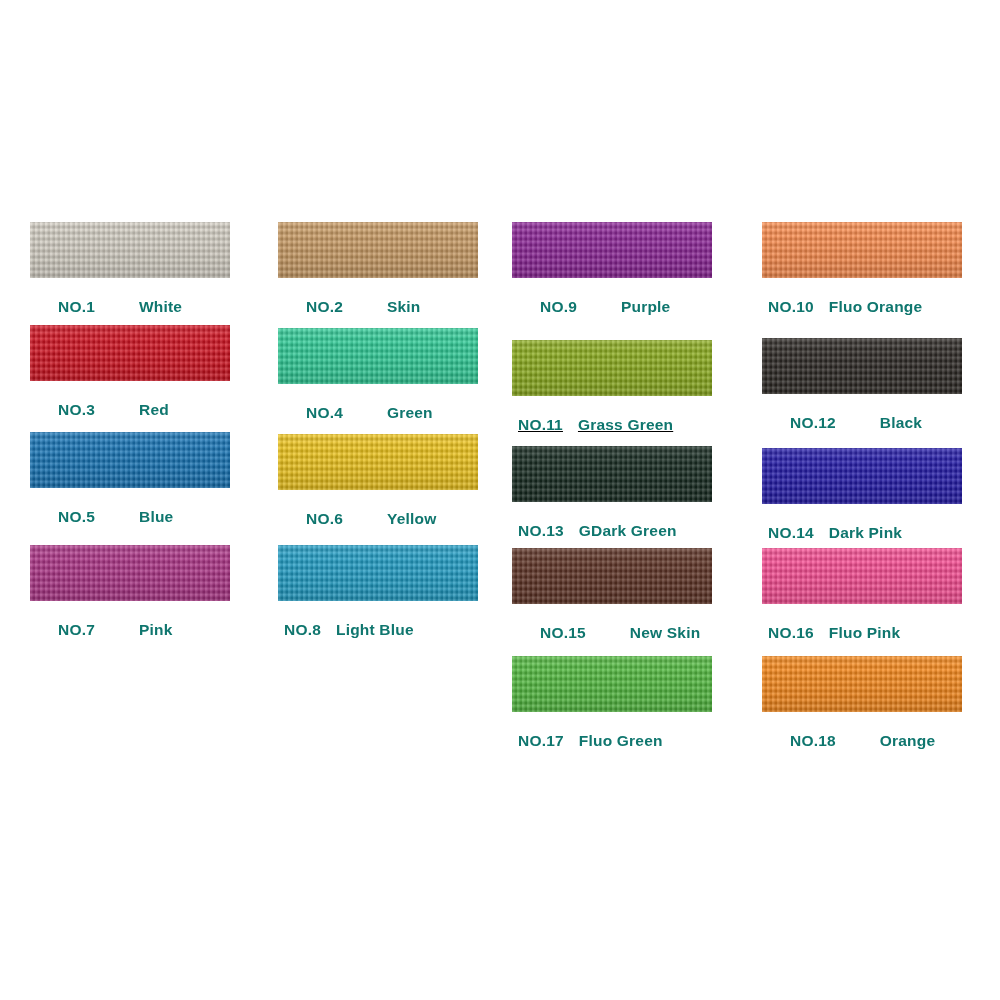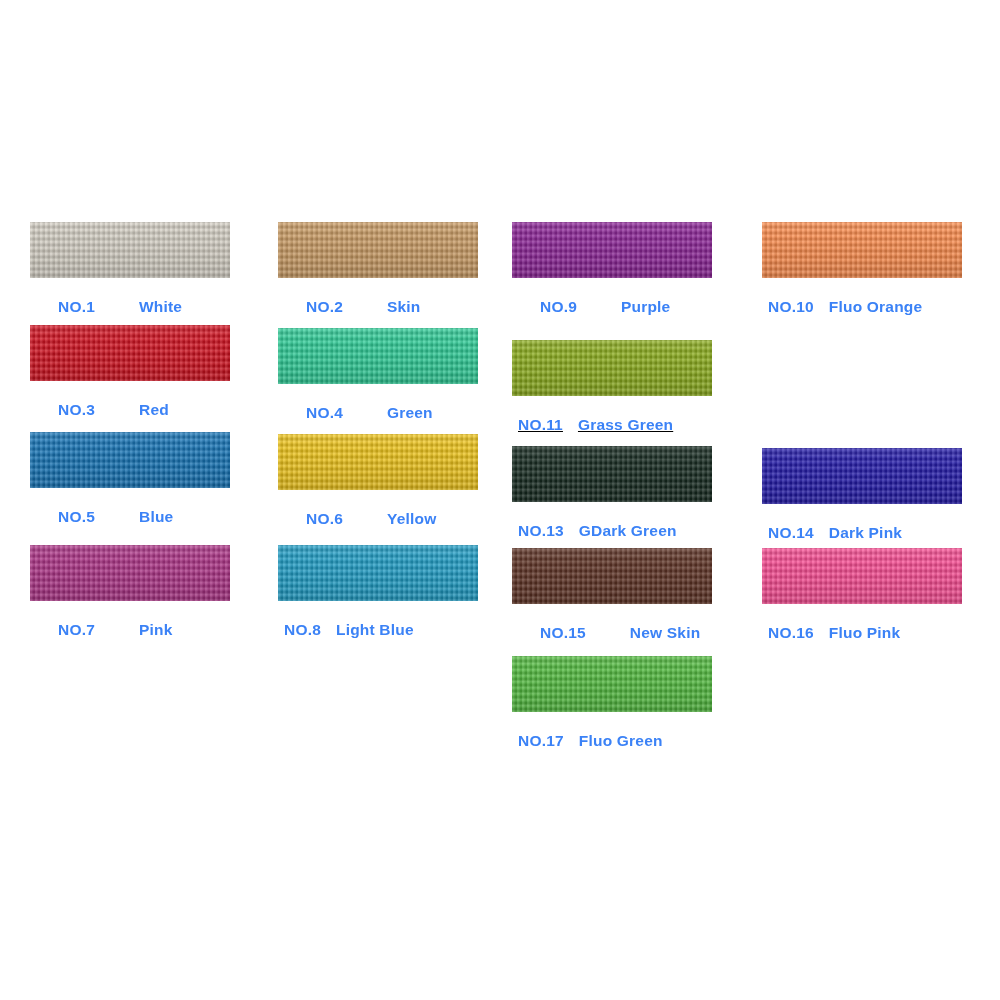--- a/index.html
+++ b/index.html
@@ -64,21 +64,21 @@
       );
     pointer-events: none;
   }
 
   .caption {
     display: flex;
     align-items: baseline;
     margin-top: 20px;
     font-size: 15.5px;
     font-weight: bold;
-    color: #3b82f6;
+    color: #0f766e;
     letter-spacing: 0.2px;
     white-space: nowrap;
   }
 
   .cap-no {
     flex: 0 0 auto;
     padding-left: 28px;
   }
 
   .cap-name {
@@ -163,20 +163,27 @@
         <span class="cap-name">Fluo Orange</span>
       </div>
     </div>
     <div class="swatch-cell" style="left: 512px; top: 340px; width: 200px; text-decoration: underline;">
       <div class="swatch" style="background: rgb(138, 171, 28); height: 56px;"></div>
       <div class="caption wide">
         <span class="cap-no">NO.11</span>
         <span class="cap-name">Grass Green</span>
       </div>
     </div>
+    <div class="swatch-cell" style="left: 762px; top: 338px; width: 200px;">
+      <div class="swatch" style="background: rgb(43, 39, 35); height: 56px;"></div>
+      <div class="caption">
+        <span class="cap-no">NO.12</span>
+        <span class="cap-name">Black</span>
+      </div>
+    </div>
     <div class="swatch-cell" style="left: 512px; top: 446px; width: 200px;">
       <div class="swatch" style="background: rgb(21, 41, 31); height: 56px;"></div>
       <div class="caption wide">
         <span class="cap-no">NO.13</span>
         <span class="cap-name">GDark Green</span>
       </div>
     </div>
     <div class="swatch-cell" style="left: 762px; top: 448px; width: 200px;">
       <div class="swatch" style="background: rgb(34, 25, 168); height: 56px;"></div>
       <div class="caption wide">
@@ -198,13 +205,20 @@
         <span class="cap-name">Fluo Pink</span>
       </div>
     </div>
     <div class="swatch-cell" style="left: 512px; top: 656px; width: 200px;">
       <div class="swatch" style="background: rgb(81, 185, 62); height: 56px;"></div>
       <div class="caption wide">
         <span class="cap-no">NO.17</span>
         <span class="cap-name">Fluo Green</span>
       </div>
     </div>
+    <div class="swatch-cell" style="left: 762px; top: 656px; width: 200px;">
+      <div class="swatch" style="background: rgb(246, 136, 26); height: 56px;"></div>
+      <div class="caption">
+        <span class="cap-no">NO.18</span>
+        <span class="cap-name">Orange</span>
+      </div>
+    </div>
   </div>
 
 </body></html>

